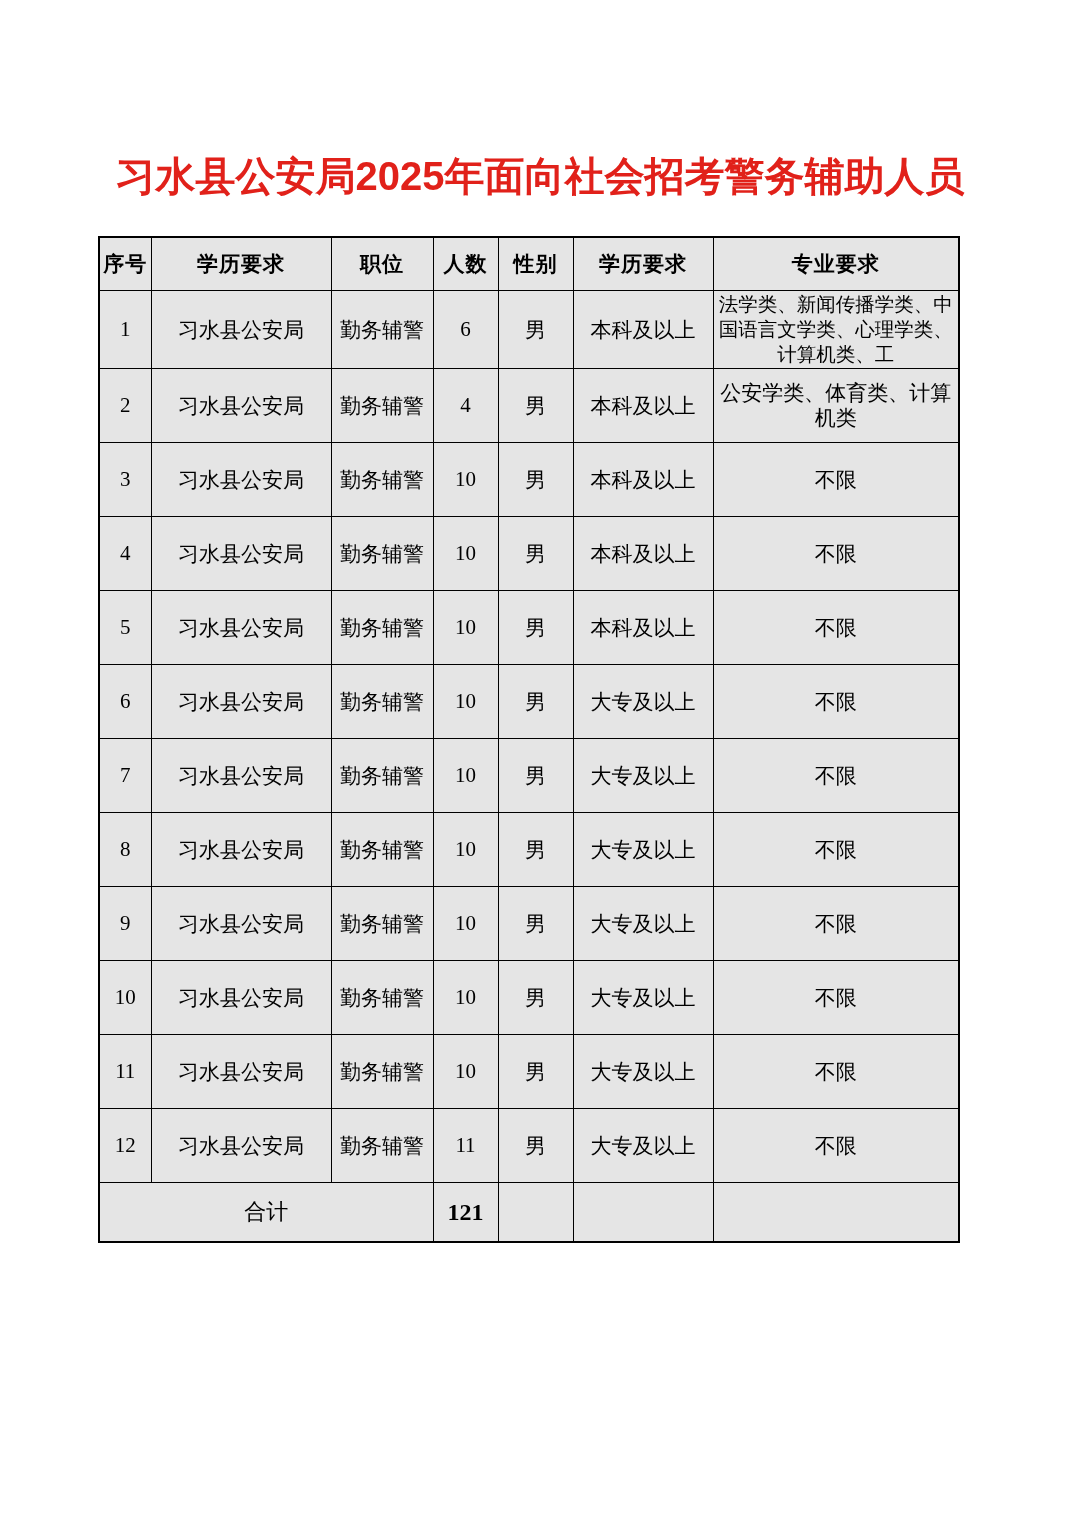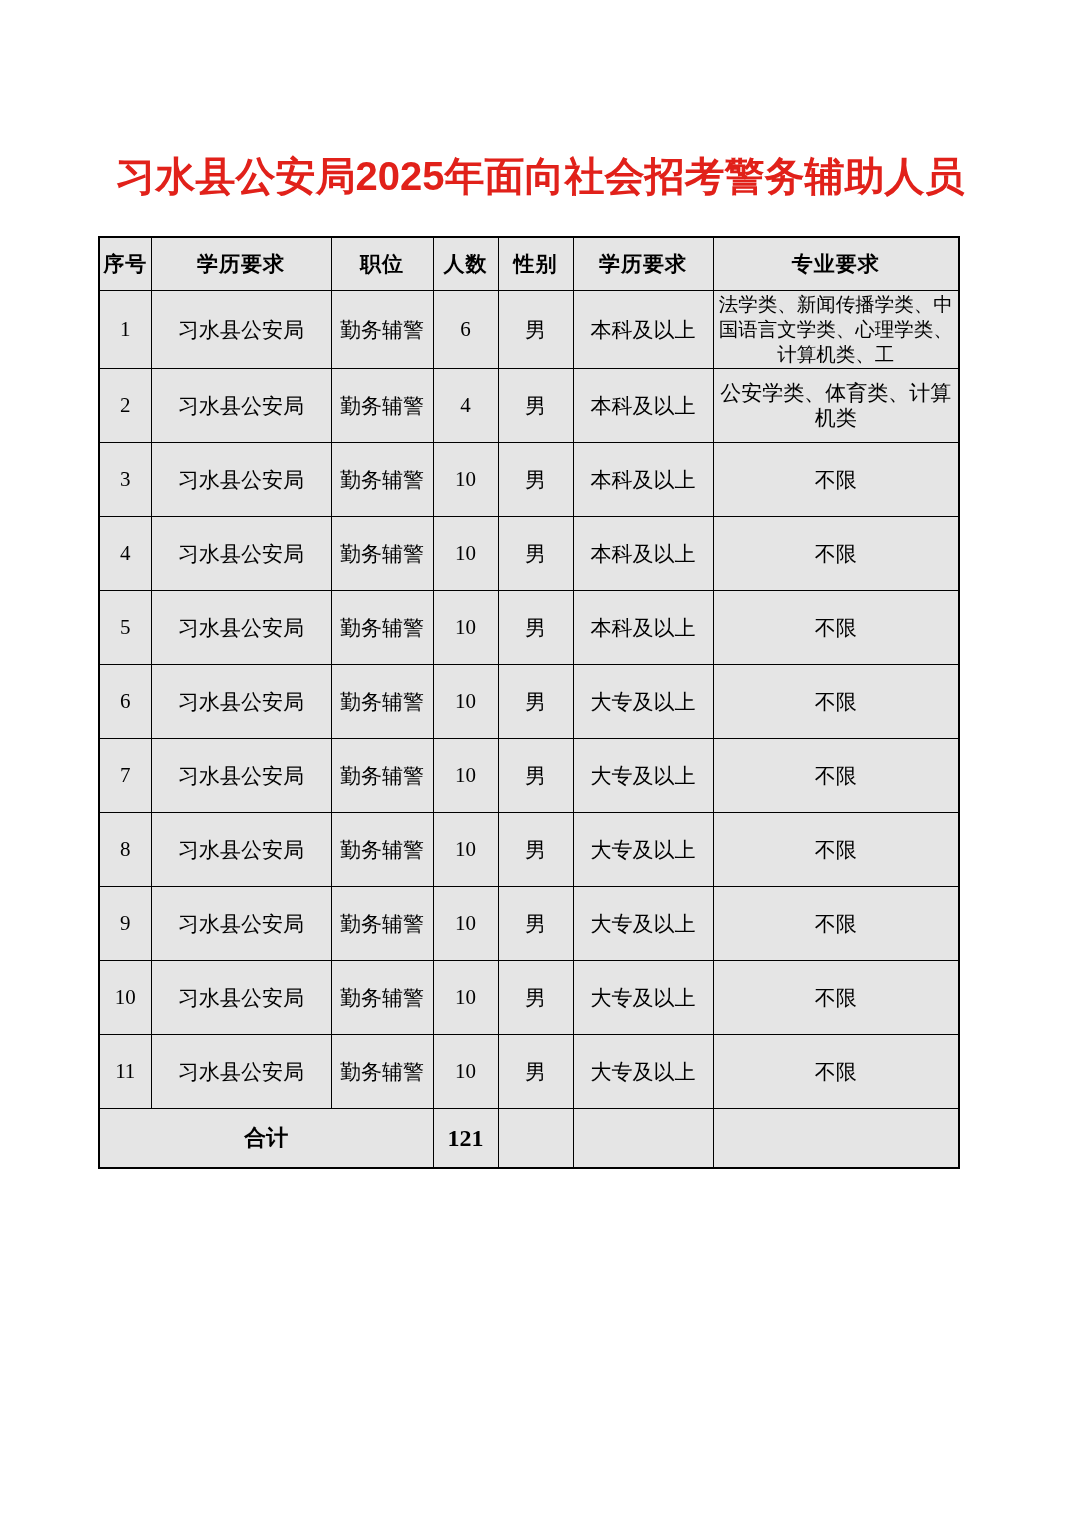--- a/index.html
+++ b/index.html
@@ -120,21 +120,21 @@
   td.major-2 {
     font-size: 19.5px;
     line-height: 25px;
     word-break: break-all;
     padding: 0 4px;
     margin-top: 32px;
   }
 
   tr.total td {
     height: 58px;
-    font-weight: bold;
+    font-weight: normal;
     font-size: 22px;
     border-bottom-width: 2.6px;
   }
   tr.total td.total-count {
     font-size: 24px;
     font-weight: bold;
   }
 
   
   table.recruit {
@@ -279,20 +279,29 @@
         <tr>
           <td class="num">11</td>
           <td>习水县公安局</td>
           <td>勤务辅警</td>
           <td class="num">10</td>
           <td class="gender">男</td>
           <td>大专及以上</td>
           <td class="major">不限</td>
         </tr>
 
+        <tr>
+          <td class="num">12</td>
+          <td>习水县公安局</td>
+          <td>勤务辅警</td>
+          <td class="num">11</td>
+          <td class="gender">男</td>
+          <td>大专及以上</td>
+          <td class="major">不限</td>
+        </tr>
 
 
         <tr class="total">
           <td colspan="3">合计</td>
           <td class="total-count">121</td>
           <td></td>
           <td></td>
           <td></td>
         </tr>
 

